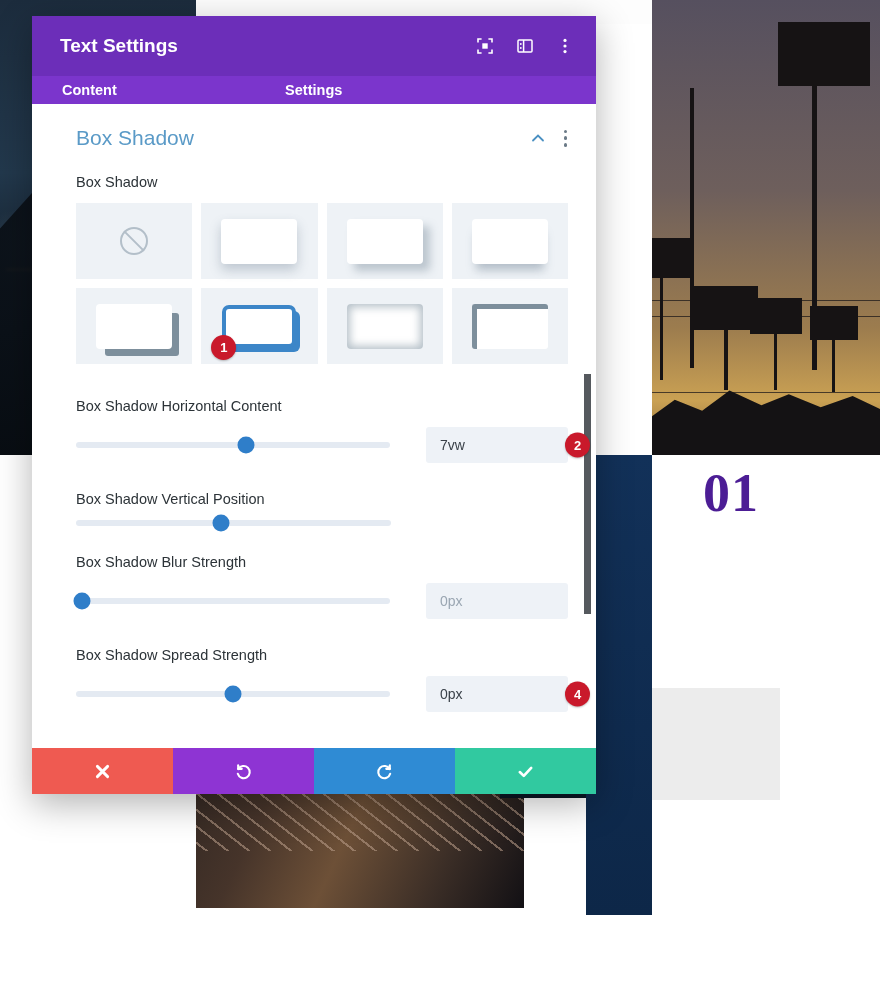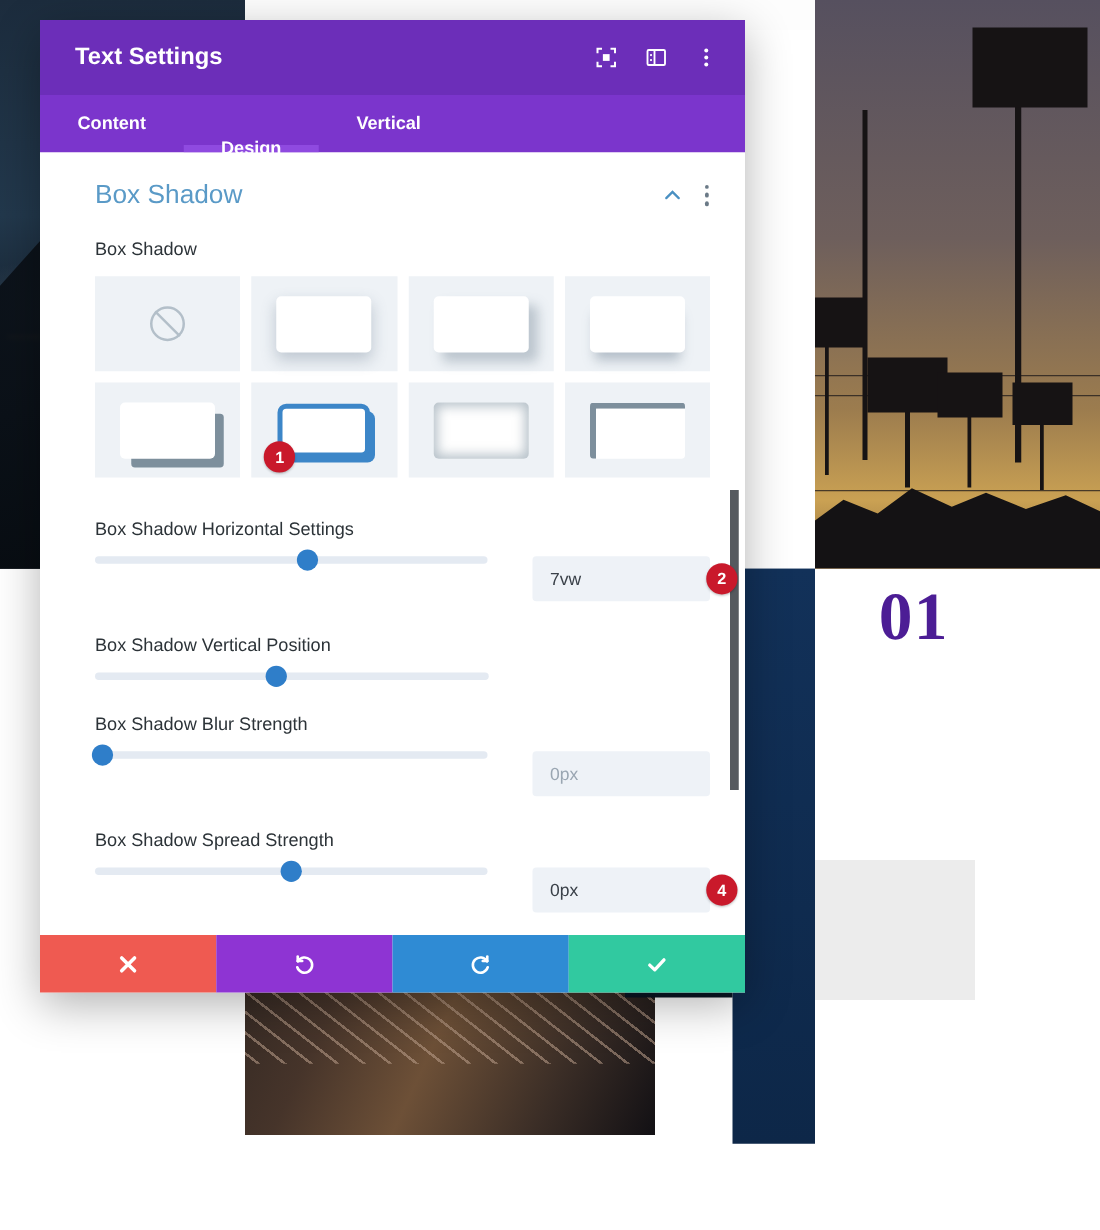--- a/index.html
+++ b/index.html
@@ -98,21 +98,21 @@
     display: flex; flex-direction: column; background: #ffffff;
   }
   .modal-header {
     height: 60px; background: #6c2eb9; display: flex; align-items: center;
     padding: 0 22px 0 28px; flex: none;
   }
   .modal-title { color: #fff; font-size: 19px; font-weight: bold; flex: 1; }
   .hdr-icons { display: flex; align-items: center; gap: 22px; }
   .hdr-icon { width: 18px; height: 18px; display: flex; align-items: center; justify-content: center; cursor: pointer; }
 
-  .tabs { height: 46px; background: #7b35cc; display: flex; flex: none; }
+  .tabs { height: 28px; background: #7b35cc; display: flex; flex: none; }
   .tab {
     padding: 0 30px; display: flex; align-items: center; justify-content: center;
     color: #fff; font-size: 14.5px; font-weight: bold; cursor: pointer;
   }
   .tab.active { background: #8f4ae0; margin-top: 40px; }
 
   .modal-body {
     flex: 1; background: #fff; overflow: hidden; position: relative;
     padding: 22px 0 0 16px;
   }
@@ -155,21 +155,21 @@
 
   .badge {
     position: absolute; width: 25px; height: 25px; border-radius: 50%;
     background: #c9192b; color: #fff; font-size: 13px; font-weight: bold;
     display: flex; align-items: center; justify-content: center; z-index: 6;
     box-shadow: 0 1px 2px rgba(0,0,0,.25);
   }
   .badge-1 { left: 10px; bottom: 4px; }
 
   .slider-row { margin-bottom: 28px; }
-  .slider-line { display: flex; gap: 36px; }
+  .slider-line { display: flex; align-items: center; gap: 36px; }
   .slider {
     position: relative; height: 6px; background: #e4eaf2; border-radius: 4px; flex: 1; max-width: 315px;
     cursor: pointer;
   }
   .thumb {
     position: absolute; top: 50%; width: 17px; height: 17px; border-radius: 50%;
     background: #2f7ec9; transform: translate(-50%, -50%);
   }
   .num-input {
     width: 142px; height: 36px; background: #eef2f7; border: none; border-radius: 3px;
@@ -257,21 +257,21 @@
               <circle cx="9" cy="9" r="1.6"></circle>
               <circle cx="9" cy="14.6" r="1.6"></circle>
           </svg>
         </div>
       </div>
     </div>
 
     <div class="tabs">
       <div class="tab">Content</div>
       <div class="tab active">Design</div>
-      <div class="tab">Vertical</div>
+      <div class="tab">Settings</div>
     </div>
 
     <div class="modal-body">
       <div class="body-inner">
 
         <div class="section-head">
           <div class="section-title">Box Shadow</div>
           <div class="section-tools">
             <div class="chev">
               <svg viewBox="0 0 16 16" fill="none" stroke="#4a90c2" stroke-width="1.8" stroke-linecap="round">
@@ -312,21 +312,21 @@
           </div>
           <div class="preset">
               <div class="sw s6"></div>
             </div>
           <div class="preset">
               <div class="sw s7"></div>
             </div>
         </div>
 
         <div class="slider-row">
-          <div class="field-label">Box Shadow Horizontal Settings</div>
+          <div class="field-label">Box Shadow Horizontal Content</div>
           <div class="slider-line">
             <div class="slider">
               <div class="thumb" style="left:54%"></div>
             </div>
             <div class="num-input">
               <span>7vw</span>
               <div class="badge badge-right">2</div>
             </div>
           </div>
         </div>

